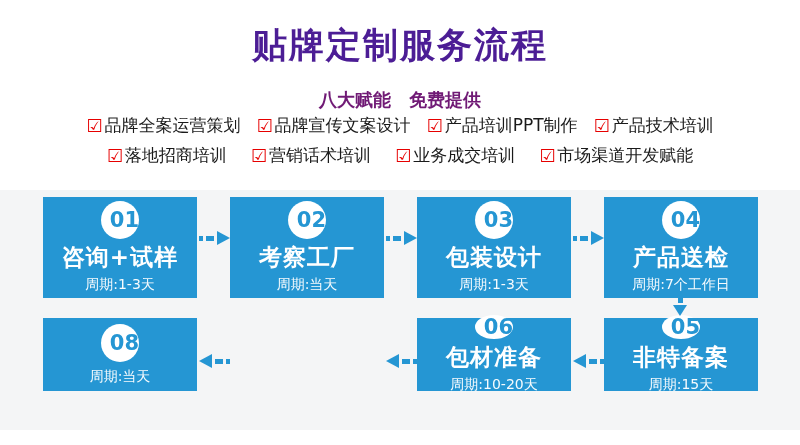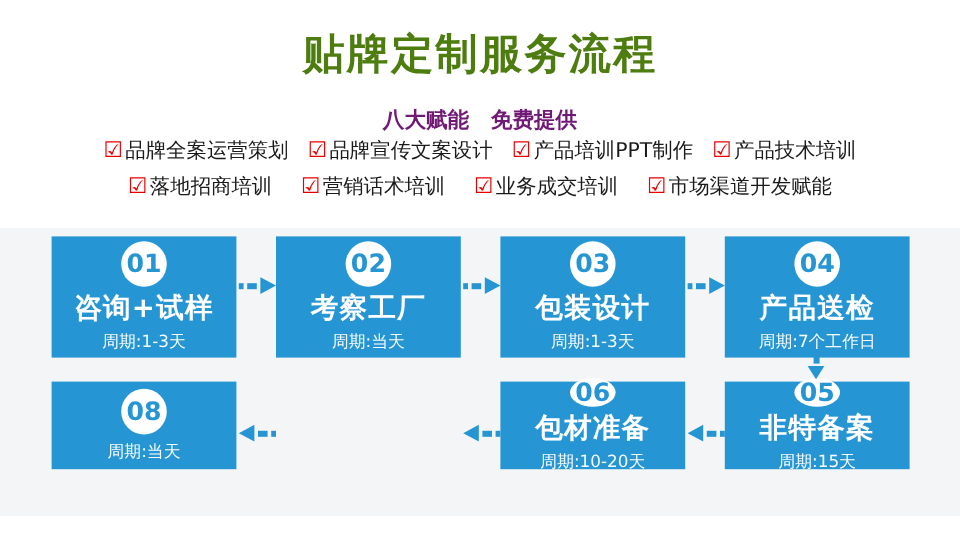--- a/index.html
+++ b/index.html
@@ -5,21 +5,21 @@
   * { margin:0; padding:0; box-sizing:border-box; }
   html,body { background:#ffffff; }
   body { font-family:"DejaVu Sans","Liberation Sans",sans-serif; }
   .page {
     position:relative; width:800px; height:445px;
     background:#ffffff; overflow:hidden; margin:0 auto;
   }
   .title {
     position:absolute; top:22px; left:0; width:800px;
     text-align:center; font-size:35px; font-weight:bold;
-    color:#4d7c0f; letter-spacing:2px;
+    color:#4c1d95; letter-spacing:2px;
   }
   .subtitle {
     position:absolute; top:88px; left:0; width:800px;
     text-align:center; font-size:18px; font-weight:bold; color:#701a75;
   }
   .benefit-row {
     position:absolute; left:0; width:800px;
     display:flex; justify-content:center; align-items:center;
     font-size:17px; color:#1a1a1a;
   }
@@ -34,21 +34,21 @@
   .box {
     position:absolute; width:154px; background:#2596d3;
     display:flex; flex-direction:column; align-items:center; justify-content:center;
     gap:6px; color:#ffffff;
   }
   .r1 { top:7px; height:101px; }
   .r2 { top:128px; height:73px; }
   .c1 { left:43px; } .c2 { left:230px; } .c3 { left:417px; } .c4 { left:604px; }
   .circle {
     width:38px; height:38px; border-radius:50%; background:#ffffff;
-    display:flex; align-items:center; justify-content:center;
+    display:flex; align-items:center; justify-content:flex-end;
   }
   .circle span { color:#2596d3; font-size:21px; font-weight:bold; }
   .box-label { font-size:23px; font-weight:bold; letter-spacing:1px; line-height:1.1; }
   .box-period { font-size:14px; color:rgba(255,255,255,0.96); }
   .arrow { position:absolute; display:flex; align-items:center; gap:3px; }
   .arrow.vert { flex-direction:column; gap:2px; }
   .dash-s { width:4px; height:5px; background:#2596d3; }
   .dash-m { width:8px; height:5px; background:#2596d3; }
   .vdash-s { width:5px; height:3px; background:#2596d3; }
   .vdash-m { width:5px; height:6px; background:#2596d3; }

